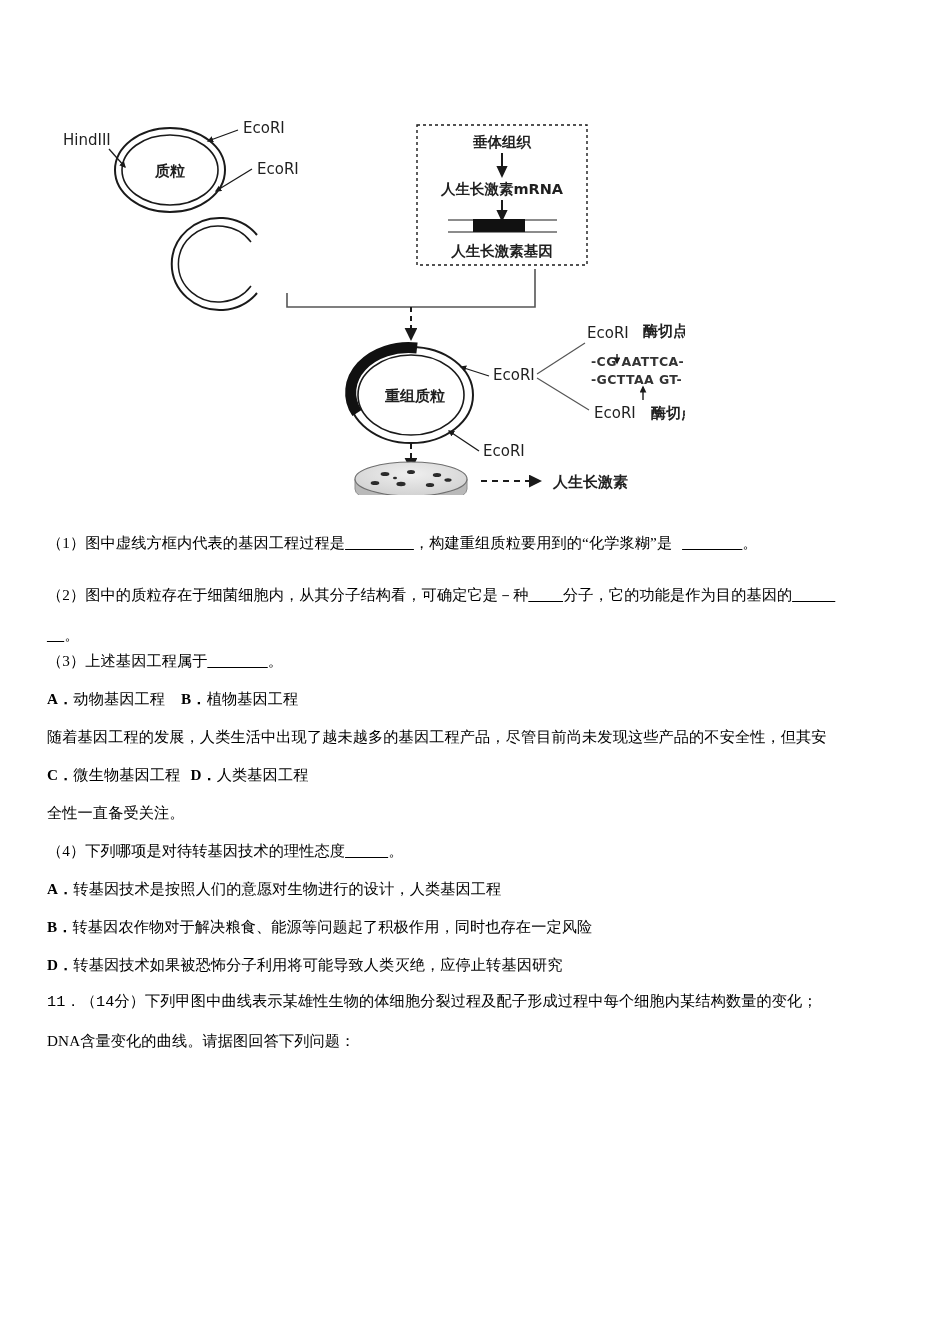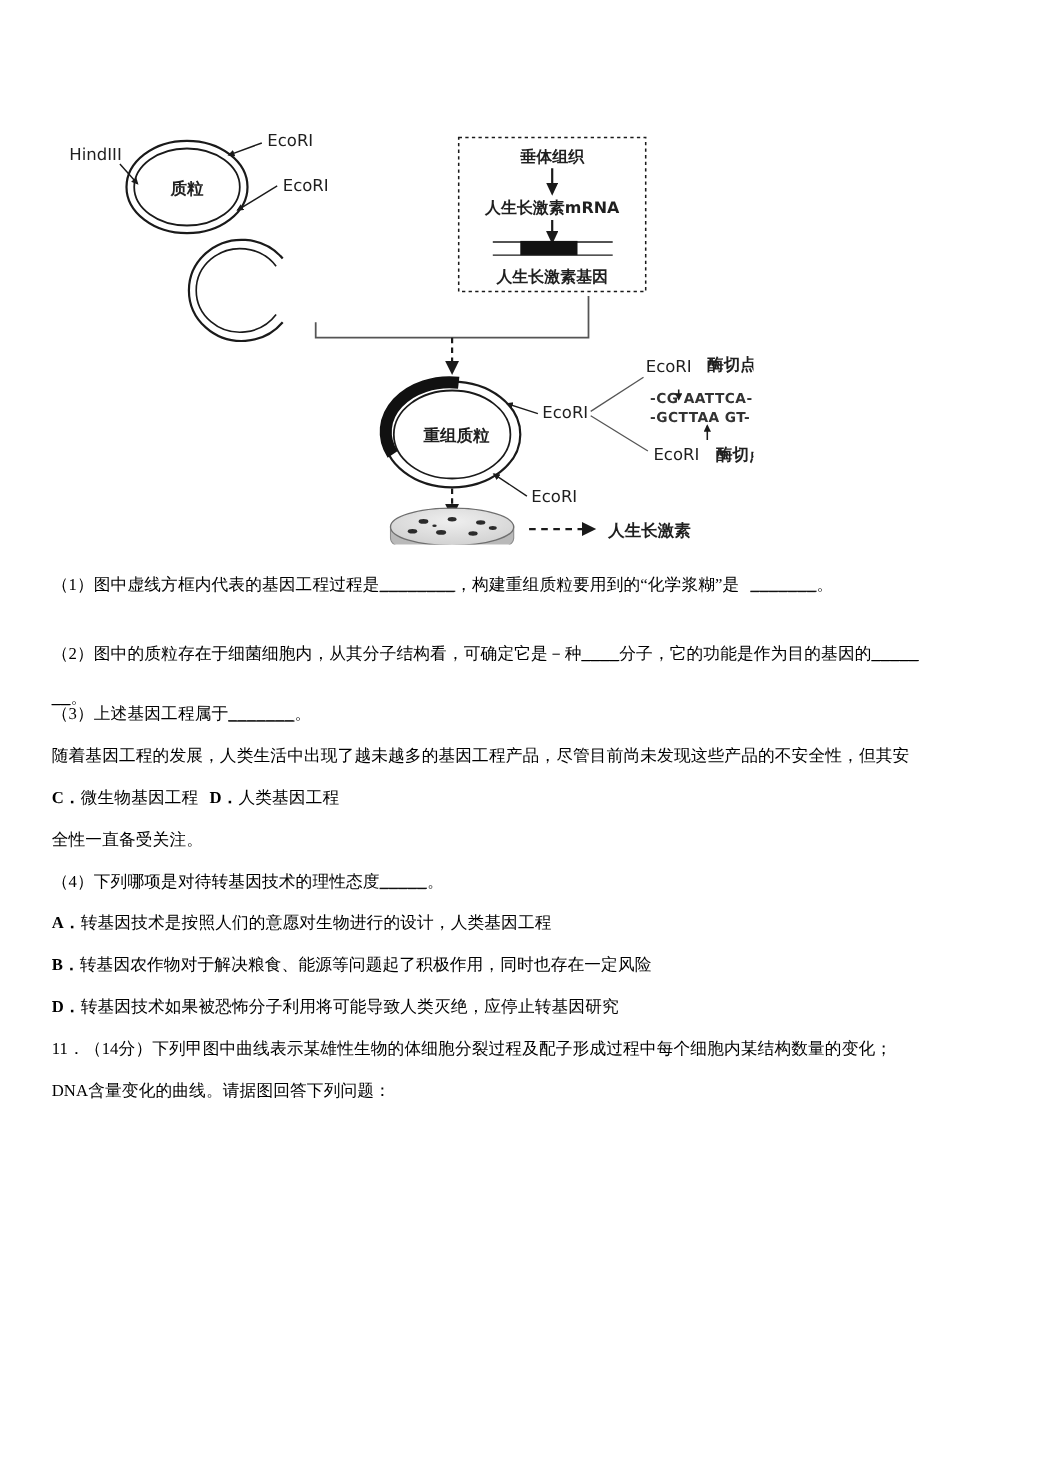--- a/index.html
+++ b/index.html
@@ -34,27 +34,27 @@
     width: 878px;
   }
   .qline {
     font-size: 15.2px;
     line-height: 1.0;
     margin: 0 0 0 0;
     white-space: nowrap;
     font-family: "Liberation Serif", "DejaVu Serif", serif;
     letter-spacing: 0.1px;
   }
-  .row { height: 38px; display: flex; align-items: flex-start; }
+  .row { height: 38px; display: flex; align-items: center; }
   .row-tall { height: 40px; display: flex; align-items: flex-end; }
   .blank { text-decoration: underline; letter-spacing: 1px; }
   .opt-label { font-weight: bold; }
   .sp-wide { display: inline-block; width: 16px; }
   .sp-mid { display: inline-block; width: 10px; }
-  .q11-num { font-family: Liberation Serif, serif; }
+  .q11-num { font-family: Liberation Mono, monospace; }
 </style>
 </head>
 <body>
 
 <div id="figure-area">
   <svg id="figure-svg" width="640" height="400" viewBox="0 0 640 400">
     <defs>
       <marker id="arrowSolid" markerWidth="9" markerHeight="9" refX="5" refY="3.2" orient="auto" markerUnits="strokeWidth">
         <path d="M0,0 L6.5,3.2 L0,6.4 z" fill="#1a1a1a"></path>
       </marker>
@@ -184,20 +184,23 @@
     <div class="qline"><span>（2）图中的质粒存在于细菌细胞内，从其分子结构看，可确定它是－种</span><span class="blank">____</span><span>分子，它的功能是作为目的基因的</span><span class="blank">_____</span></div>
   </div>
   <div class="row-tall">
     <div class="qline"><span class="blank">__</span><span>。</span></div>
   </div>
 
   <div class="row">
     <div class="qline"><span>（3）上述基因工程属于</span><span class="blank">_______</span><span>。</span></div>
   </div>
 
+  <div class="row">
+    <div class="qline"><span class="opt-label">A．</span><span>动物基因工程</span><span class="sp-wide"></span><span class="opt-label">B．</span><span>植物基因工程</span></div>
+  </div>
 
   <div class="row">
     <div class="qline">随着基因工程的发展，人类生活中出现了越未越多的基因工程产品，尽管目前尚未发现这些产品的不安全性，但其安</div>
   </div>
 
   <div class="row">
     <div class="qline"><span class="opt-label">C．</span><span>微生物基因工程</span><span class="sp-mid"></span><span class="opt-label">D．</span><span>人类基因工程</span></div>
   </div>
   <div class="row">
     <div class="qline">全性一直备受关注。</div>

